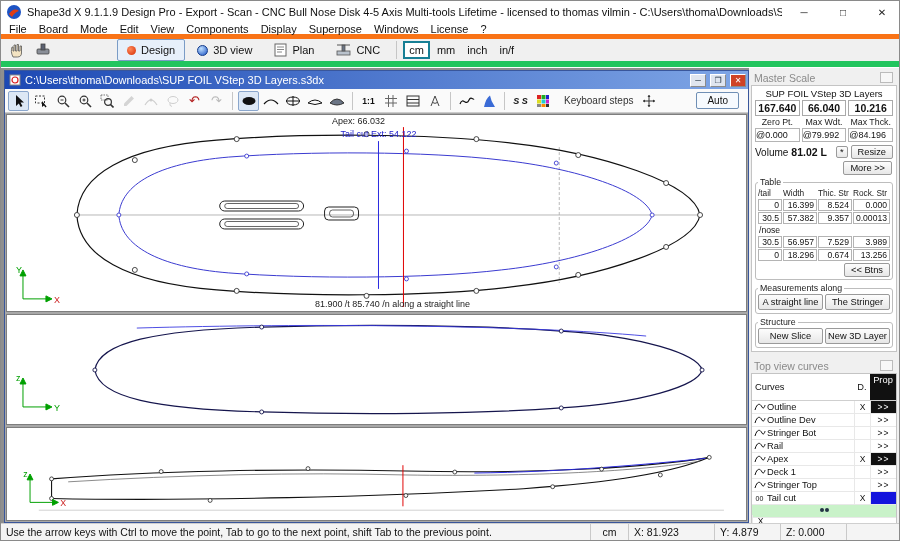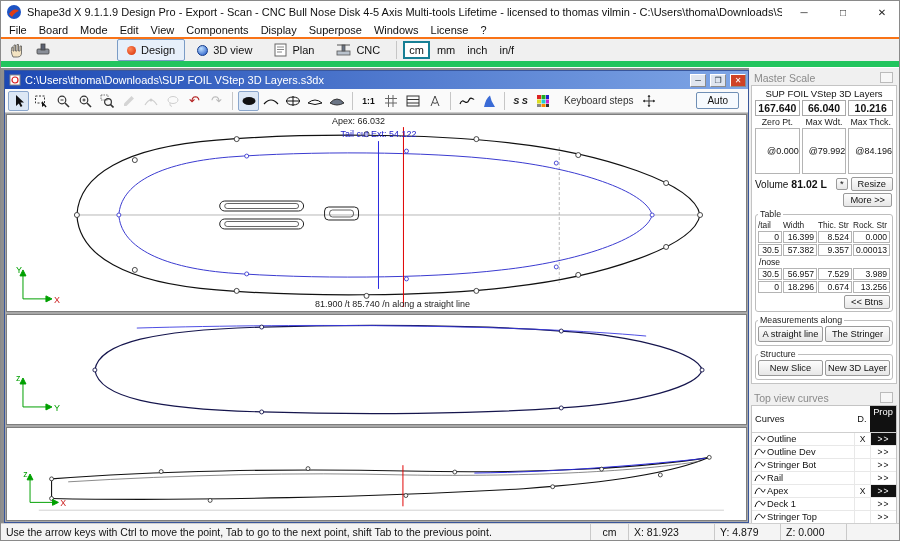--- a/index.html
+++ b/index.html
@@ -7,21 +7,21 @@
   body { font-family: "Liberation Sans", sans-serif; }
   .window { position:relative; width:900px; height:541px; background:#fff; border:1px solid #8a8a8a; overflow:hidden; font-size:11px; color:#111; }
 
   
   .titlebar { height:22px; display:flex; align-items:center; background:#fff; padding-left:5px; gap:5px; }
   .app-icon { width:16px; height:16px; flex:0 0 16px; }
   .titlebar .title { font-size:11px; color:#111; white-space:nowrap; overflow:hidden; flex:1; }
   .winbtn { width:34px; height:22px; display:flex; align-items:center; justify-content:center; font-size:10px; color:#222; }
 
   
-  .menubar { height:16px; display:flex; align-items:center; background:#fff; padding-left:2px; border-bottom:2px solid #f97316; }
+  .menubar { height:16px; display:flex; align-items:center; background:#fff; padding-left:2px; border-bottom:5px solid #f97316; }
   .menu-item { padding:1px 6px; font-size:11px; color:#111; }
 
   
   .toolbar { height:28px; background:#f0f0f0; border-bottom:6px solid #22c55e; display:flex; align-items:center; padding:0 4px; gap:2px; }
   .tb-icon { width:24px; height:22px; display:flex; align-items:center; justify-content:center; border:1px solid transparent; border-radius:2px; }
   .tb-gap { width:58px; }
   .tb-btn { height:22px; display:flex; align-items:center; gap:5px; padding:0 9px; border:1px solid transparent; border-radius:2px; font-size:11px; }
   .tb-btn.pressed { border:1px solid #7a9cc6; background:#e7f0fa; }
   .dot-red { width:9px; height:9px; border-radius:50%; background:radial-gradient(circle at 35% 35%, #ff8a5c, #d42c00); }
   .sphere-blue { width:11px; height:11px; border-radius:50%; background:radial-gradient(circle at 35% 30%, #bfe0ff, #1c53c4); border:1px solid #123a8a; }
@@ -60,21 +60,21 @@
   .rightbar { position:absolute; top:0; right:0; width:150px; height:100%; background:#f0f0f0; padding:2px 2px 0 2px; }
   .panel-header { height:15px; display:flex; align-items:center; font-size:10.5px; color:#8a8a8a; padding:0 4px 0 3px; }
   .panel-header .ph-btn { margin-left:auto; width:13px; height:11px; border:1px solid #bbb; background:#f7f7f7; }
   .panel-body { background:#fff; border:1px solid #c4c4c4; font-size:10px; overflow:hidden; }
 
   .board-name { text-align:center; font-size:9.5px; padding:2px 0 1px; white-space:nowrap; }
   .dims-row { display:flex; padding:0 2px; }
   .dims-row > div { flex:1; margin:0 1px; }
   .vbox { border:1px solid #a9a9a9; background:#fff; text-align:center; font-weight:bold; font-size:10.5px; padding:1px 0; }
   .lbl { font-size:8.8px; text-align:center; padding:1px 0; color:#222; }
-  .abox { border:1px solid #b4b4b4; background:#fff; text-align:right; font-size:9px; padding:17px 0; }
+  .abox { border:1px solid #b4b4b4; background:#fff; text-align:left; font-size:9px; padding:1px 0; }
   .volume-row { display:flex; align-items:center; gap:3px; padding:3px 3px 1px; font-size:10px; }
   .volume-val { font-weight:bold; font-size:10.5px; }
   .btn { border:1px solid #9a9a9a; background:linear-gradient(#fdfdfd,#e7e7e7); border-radius:2px; font-size:9.3px; padding:1px 6px; white-space:nowrap; }
   .btn.tiny { padding:0 3px; }
   .more-row { display:flex; justify-content:flex-end; padding:1px 4px 2px; }
 
   fieldset { border:1px solid #bdbdbd; border-radius:3px; margin:0 3px 3px; padding:0 2px 2px; }
   legend { font-size:8.8px; padding:0 2px; color:#222; }
   .mtable { display:grid; grid-template-columns:24px 1fr 1fr 1fr; gap:1px; }
   .th { font-size:8.3px; text-align:left; color:#222; padding-top:1px; }

